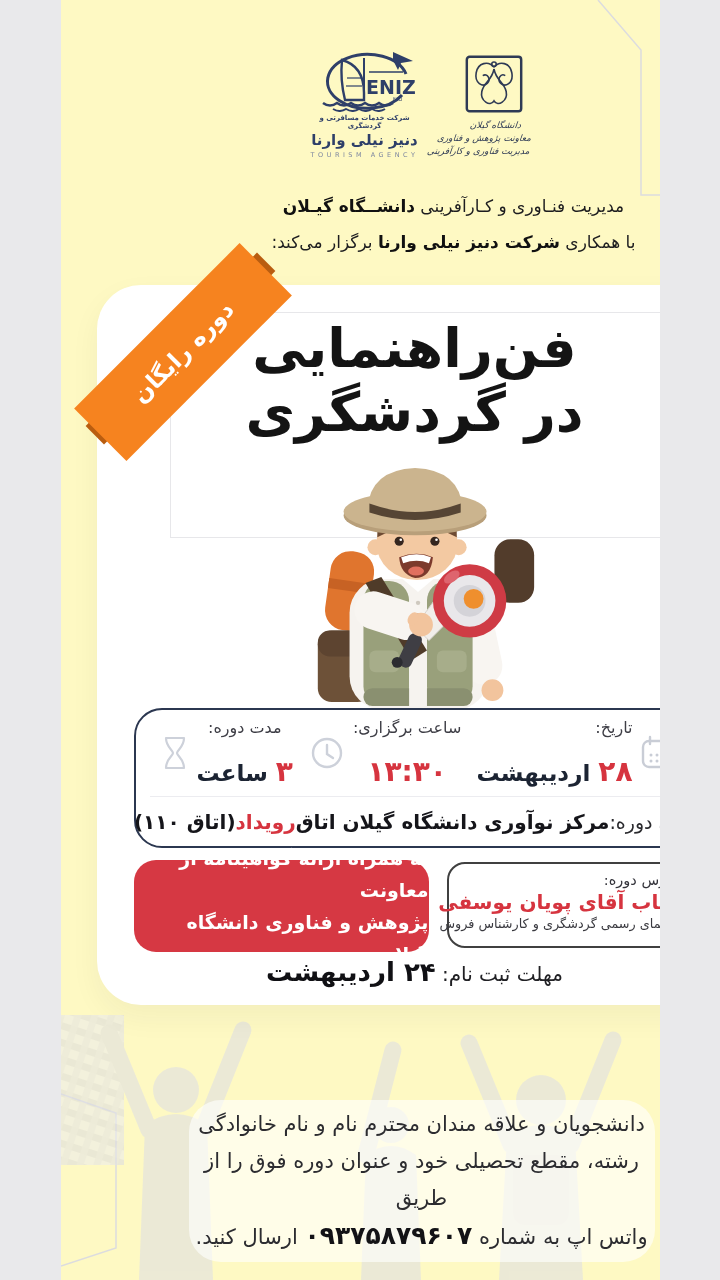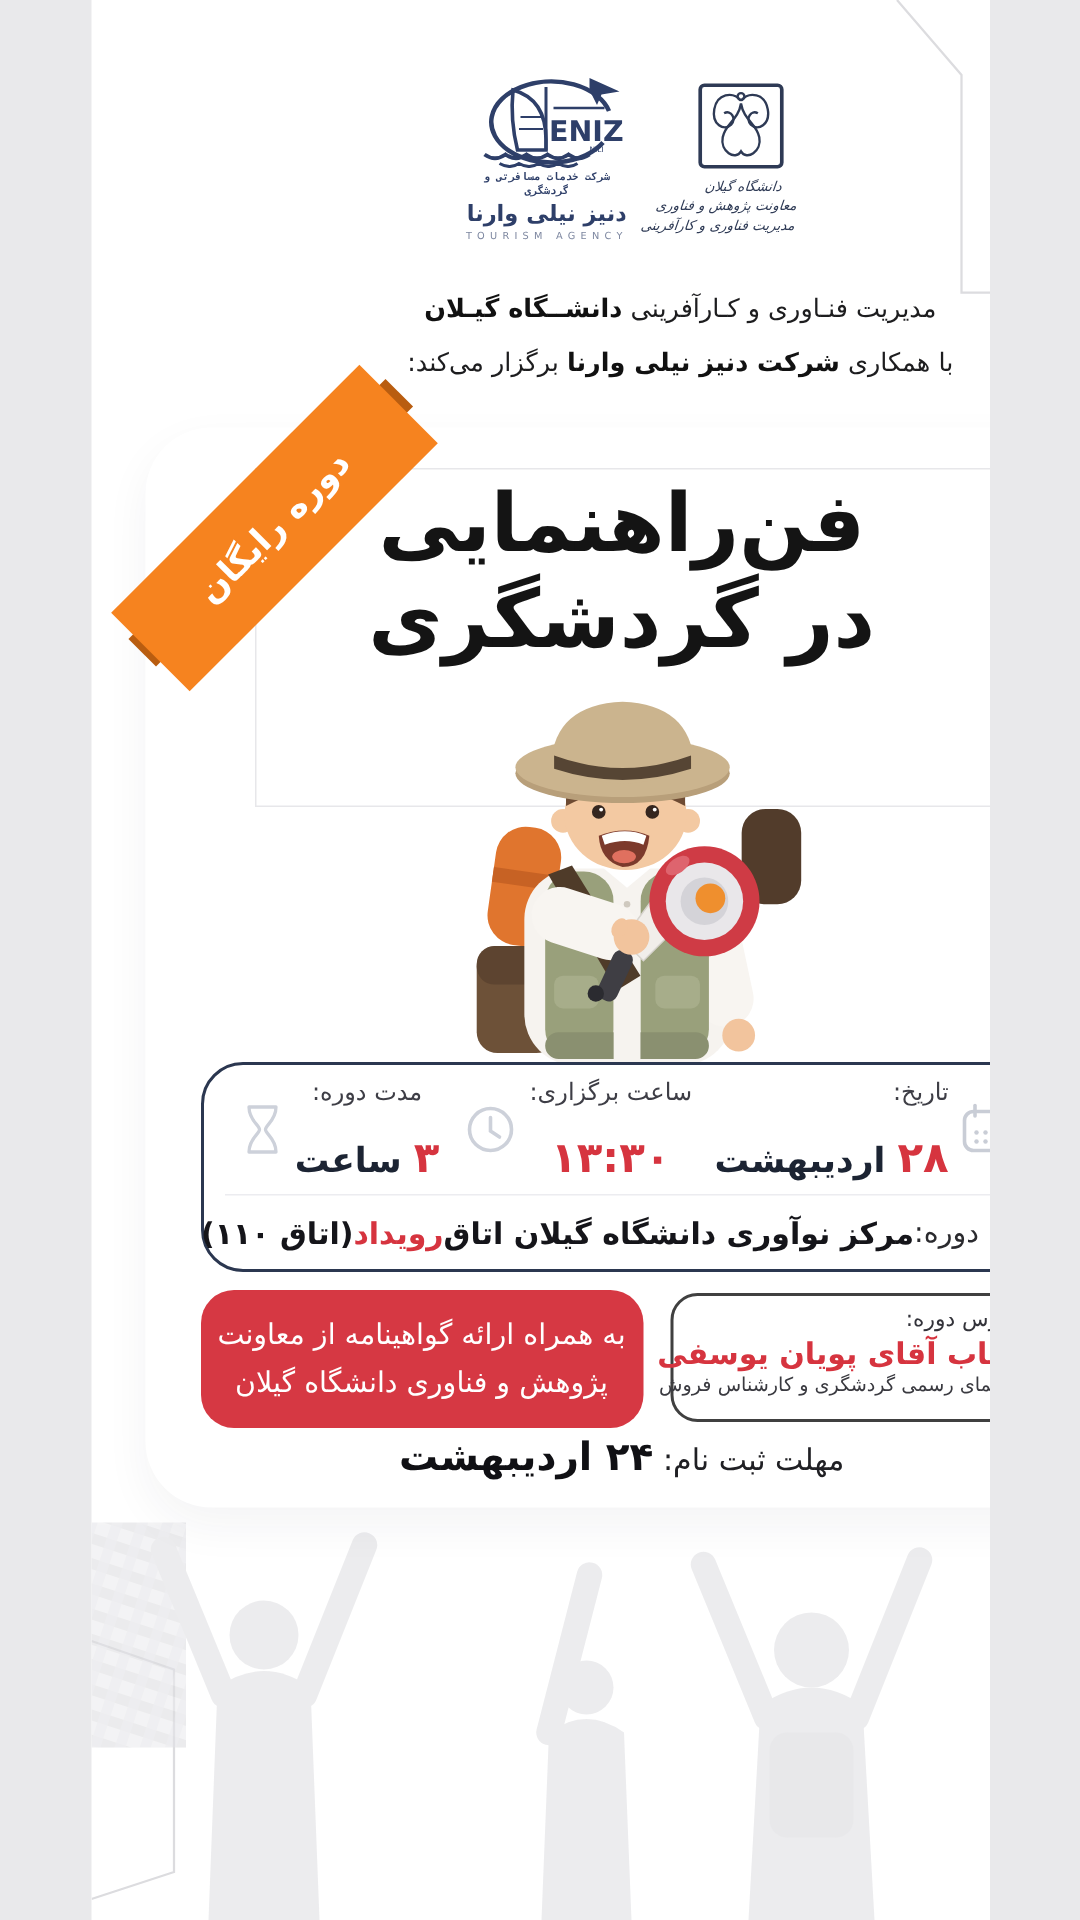--- a/index.html
+++ b/index.html
@@ -1,25 +1,25 @@
 <!DOCTYPE html>
 <html lang="fa"><head>
 <meta charset="utf-8">
 <style>
   html,body{margin:0;padding:0;}
   body{font-family:"DejaVu Sans",sans-serif;background:#e9e9eb;}
-  .poster{position:relative;width:599px;height:1280px;background:#ffffff;overflow:hidden;margin:0 auto;}
+  .poster{position:relative;width:599px;height:1280px;background:#fef9c3;overflow:hidden;margin:0 auto;}
   svg{display:block;}
 
   
   .deco{position:absolute;pointer-events:none;}
 
   
   .deniz-logo{position:absolute;left:248px;top:48px;width:112px;text-align:center;color:#2e3f69;}
-  .deniz-sub1{font-size:7px;font-weight:bold;margin-top:2px;letter-spacing:-0.2px;font-family:Liberation Mono, monospace;}
+  .deniz-sub1{font-size:7px;font-weight:bold;margin-top:2px;letter-spacing:-0.2px;}
   .deniz-sub2{font-size:15px;font-weight:bold;margin-top:1px;}
   .deniz-sub3{font-size:6.5px;letter-spacing:3.5px;color:#7d87a0;margin-top:2px;}
   .guilan-logo{position:absolute;left:396px;top:54px;width:74px;text-align:center;color:#2e3a55;}
   .guilan-txt{font-size:9px;font-style:italic;line-height:13px;margin-top:5px;transform:skewX(-6deg);}
   .guilan-txt div{white-space:nowrap;}
 
   
   .organizer{position:absolute;left:0;top:188px;width:720px;text-align:center;direction:rtl;color:#1d1d1f;font-size:17px;line-height:36px;margin-left:33px;}
   .organizer b{font-weight:bold;color:#111;}
 
@@ -53,21 +53,21 @@
   .location-row{position:absolute;left:0;right:0;top:87px;height:50px;display:flex;align-items:center;justify-content:center;font-size:19px;color:#2a2a2e;white-space:nowrap;}
   .location-row b{font-size:20px;color:#15151a;}
   .loc-red{color:#d6343f;font-weight:bold;font-size:20px;}
 
   
   .instructor-box{position:absolute;right:33px;top:577px;width:253px;height:86px;border:2px solid #404040;border-radius:18px;box-sizing:border-box;direction:rtl;padding:8px 16px 0 10px;}
   .instructor-label{font-size:14.5px;color:#33333a;}
   .instructor-name{font-size:20px;font-weight:bold;color:#d6343f;margin-top:2px;white-space:nowrap;}
   .instructor-desc{font-size:12.8px;color:#3a3a40;margin-top:2px;white-space:nowrap;}
   .cert-box{position:absolute;left:37px;top:575px;width:295px;height:92px;background:#d63843;border-radius:22px;display:flex;align-items:center;justify-content:center;text-align:center;direction:rtl;}
-  .cert-box .txt{color:#fff;font-weight:normal;font-size:19px;line-height:32px;}
+  .cert-box .txt{color:#fff;font-weight:bold;font-size:19px;line-height:32px;text-align:right;}
 
   
   .deadline{position:absolute;left:0;top:672px;width:636px;text-align:center;direction:rtl;color:#202024;font-size:20px;}
   .deadline b{font-size:26px;color:#101014;}
 
   
   .bottom{position:absolute;left:0;top:1005px;width:720px;height:275px;}
   .contact-box{position:absolute;left:128px;top:95px;width:466px;height:162px;background:rgba(255,255,255,.62);border-radius:32px;display:flex;flex-direction:column;justify-content:center;text-align:center;direction:rtl;color:#2c2c30;font-size:21px;line-height:37px;}
   .contact-box .phone{font-weight:bold;font-size:25px;color:#121216;}
 </style>
@@ -303,15 +303,20 @@
           <circle cx="480" cy="95" r="25"></circle>
           <path d="M438,275 L446,132 Q480,108 514,132 L522,275 Z"></path>
           <circle cx="330" cy="120" r="18"></circle>
           <path d="M300,275 L305,150 Q330,132 355,150 L360,275 Z"></path>
         </g>
         <rect x="452" y="150" width="56" height="70" rx="12" fill="#d9d9dd"></rect>
         <polygon points="656,275 670,75 720,52 720,275" fill="#d9d9dc"></polygon>
       </g>
     </svg>
 
+    <div class="contact-box">
+      <div>دانشجویان و علاقه مندان محترم نام و نام خانوادگی</div>
+      <div>رشته، مقطع تحصیلی خود و عنوان دوره فوق را از طریق</div>
+      <div><span>واتس اپ به شماره </span><span class="phone">۰۹۳۷۵۸۷۹۶۰۷</span><span> ارسال کنید.</span></div>
+    </div>
   </div>
 
 </div>
 
 </body></html>

